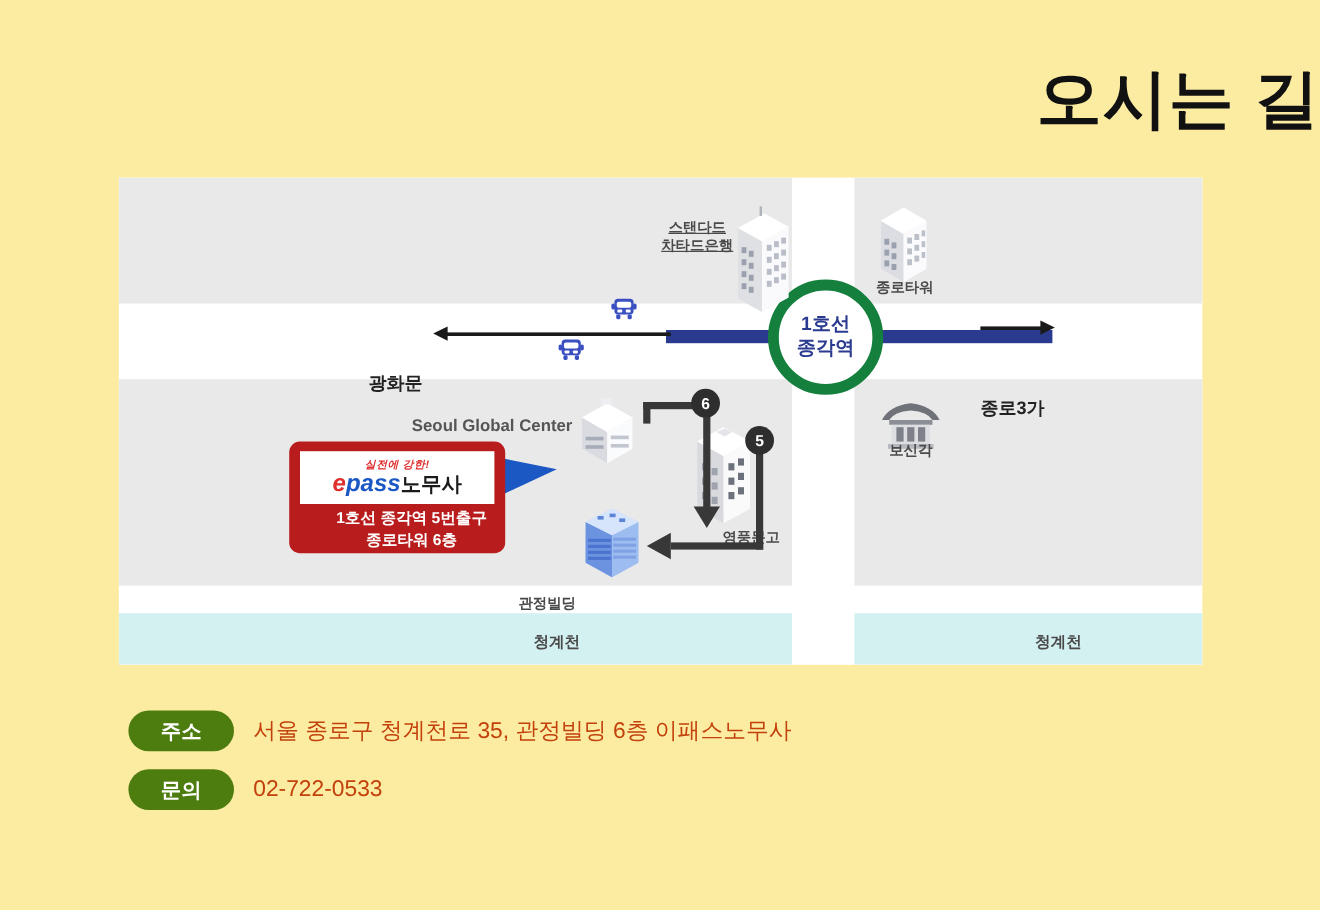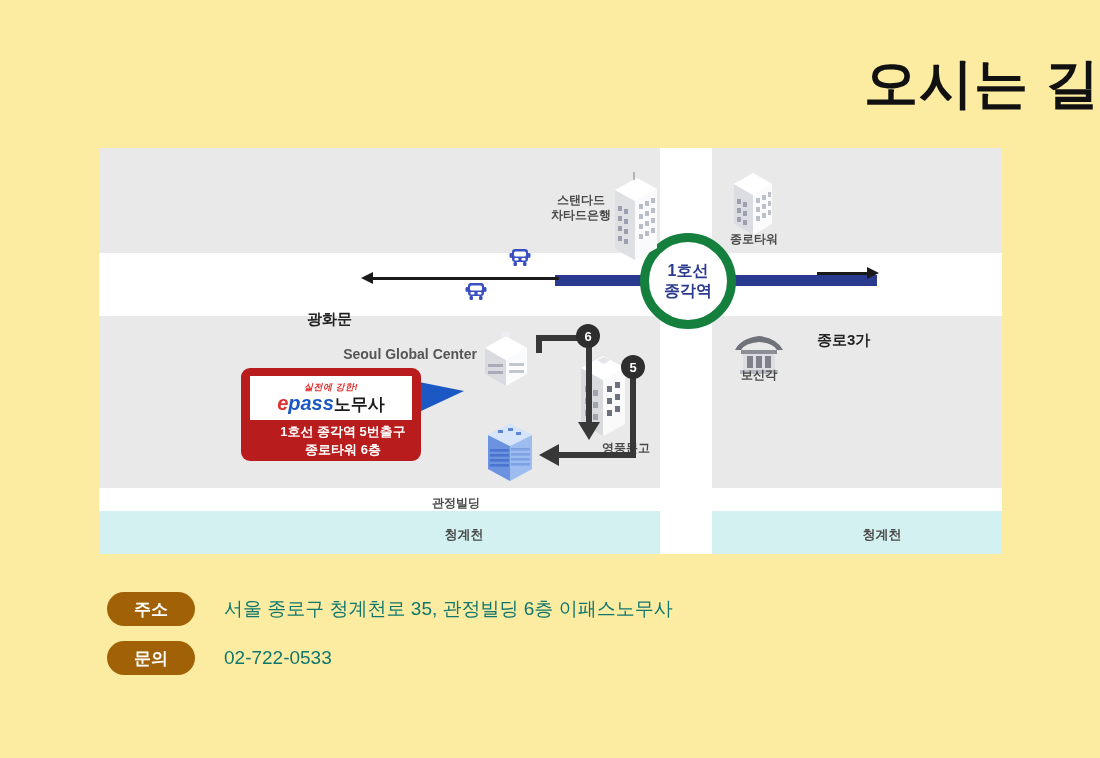--- a/index.html
+++ b/index.html
@@ -250,33 +250,33 @@
     position: absolute;
     display: flex;
     align-items: center;
   }
   #info-address { left: 107px; top: 592px; }
   #info-phone   { left: 107px; top: 641px; }
   .badge {
     width: 88px;
     height: 34px;
     border-radius: 17px;
-    background: #a16207;
+    background: #4d7c0f;
     color: #ffffff;
     font-size: 17px;
     font-weight: bold;
     display: flex;
     align-items: center;
     justify-content: center;
     flex: none;
   }
   .info-text {
-    margin-left: 29px;
+    margin-left: 16px;
     font-size: 19px;
-    color: #0f766e;
+    color: #c2410c;
     white-space: nowrap;
     text-align: right;
   }
 </style>
 </head>
 <body>
 
 <div id="page-title">오시는 길</div>
 
 <div id="map-panel">
@@ -357,21 +357,21 @@
         <rect x="36" y="56" width="4" height="5"></rect>
           <rect x="42" y="53" width="4" height="5"></rect>
           <rect x="48" y="50" width="4" height="5"></rect>
         <rect x="36" y="66" width="4" height="5"></rect>
           <rect x="42" y="63" width="4" height="5"></rect>
           <rect x="48" y="60" width="4" height="5"></rect>
       </g>
       <rect x="30" y="4" width="2" height="8" fill="#b0b4bd"></rect>
     </svg>
   </div>
-  <div class="map-label" style="left:437px; top:45px; width:90px;">
+  <div class="map-label" style="left:437px; top:34px; width:90px;text-decoration:underline;">
     <span>스탠다드</span><br>
     <span>차타드은행</span>
   </div>
 
   <div class="icon-wrap" style="left:625px; top:16px;">
     <svg width="58" height="80" viewBox="0 0 58 80">
       <polygon points="10,20 29,9 48,20 48,60 29,71 10,60" fill="#f2f3f5"></polygon>
       <polygon points="10,20 29,31 29,71 10,60" fill="#dcdde2"></polygon>
       <polygon points="29,31 48,20 48,60 29,71" fill="#fbfbfd"></polygon>
       <polygon points="10,20 29,9 48,20 29,31" fill="#ffffff"></polygon>

